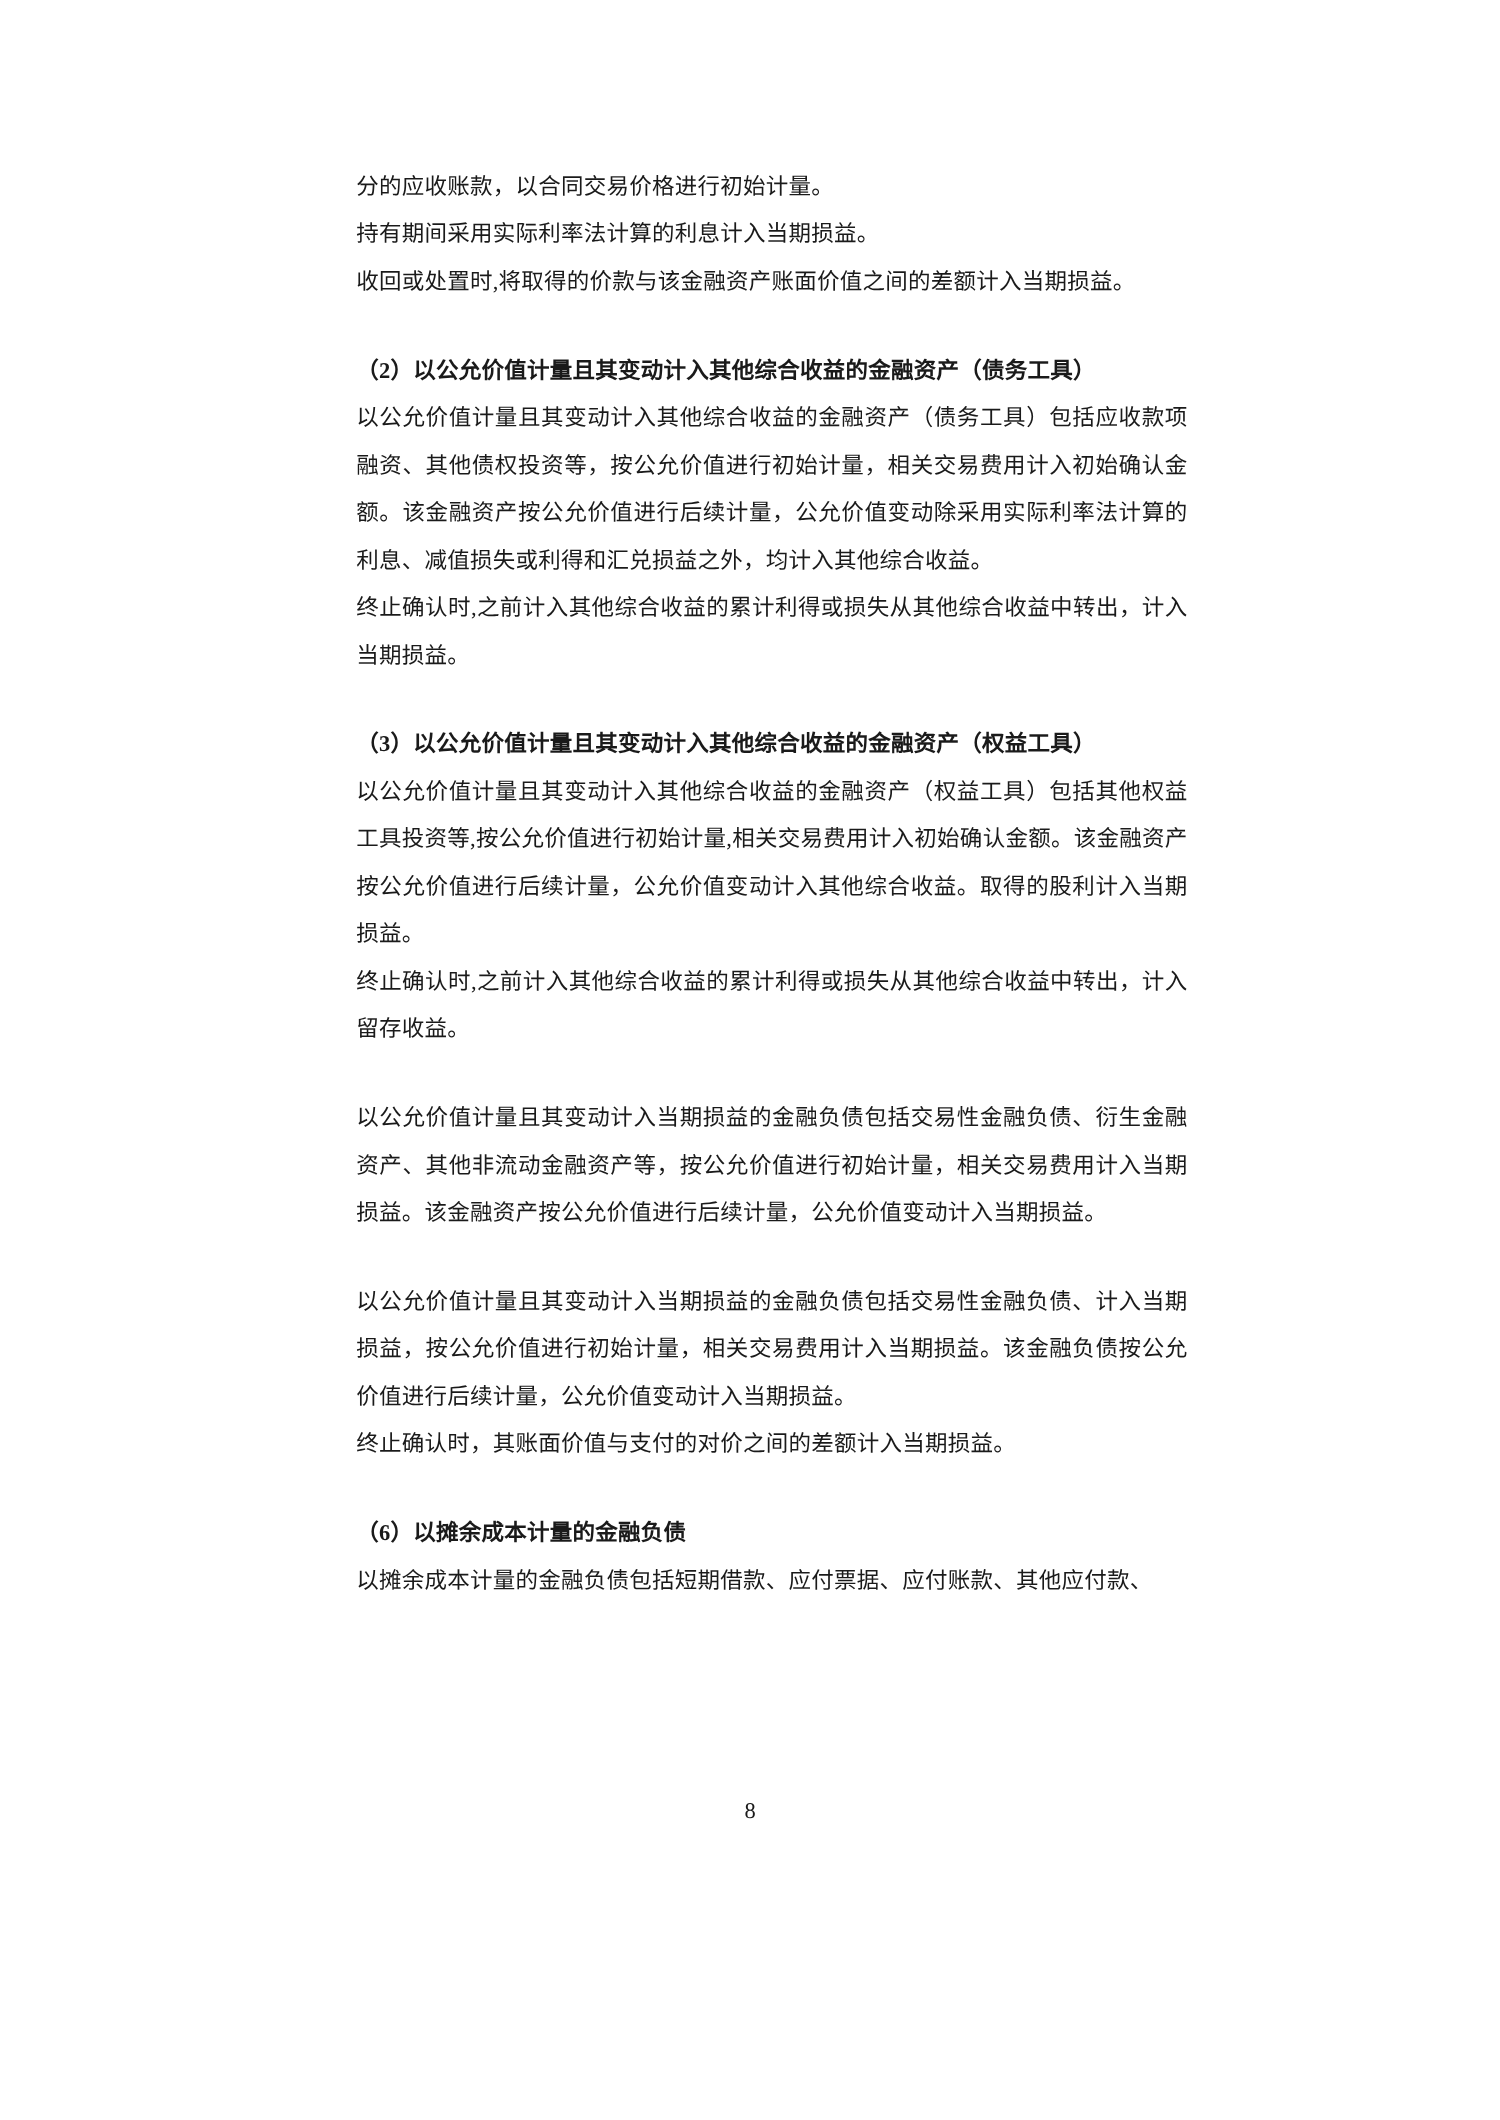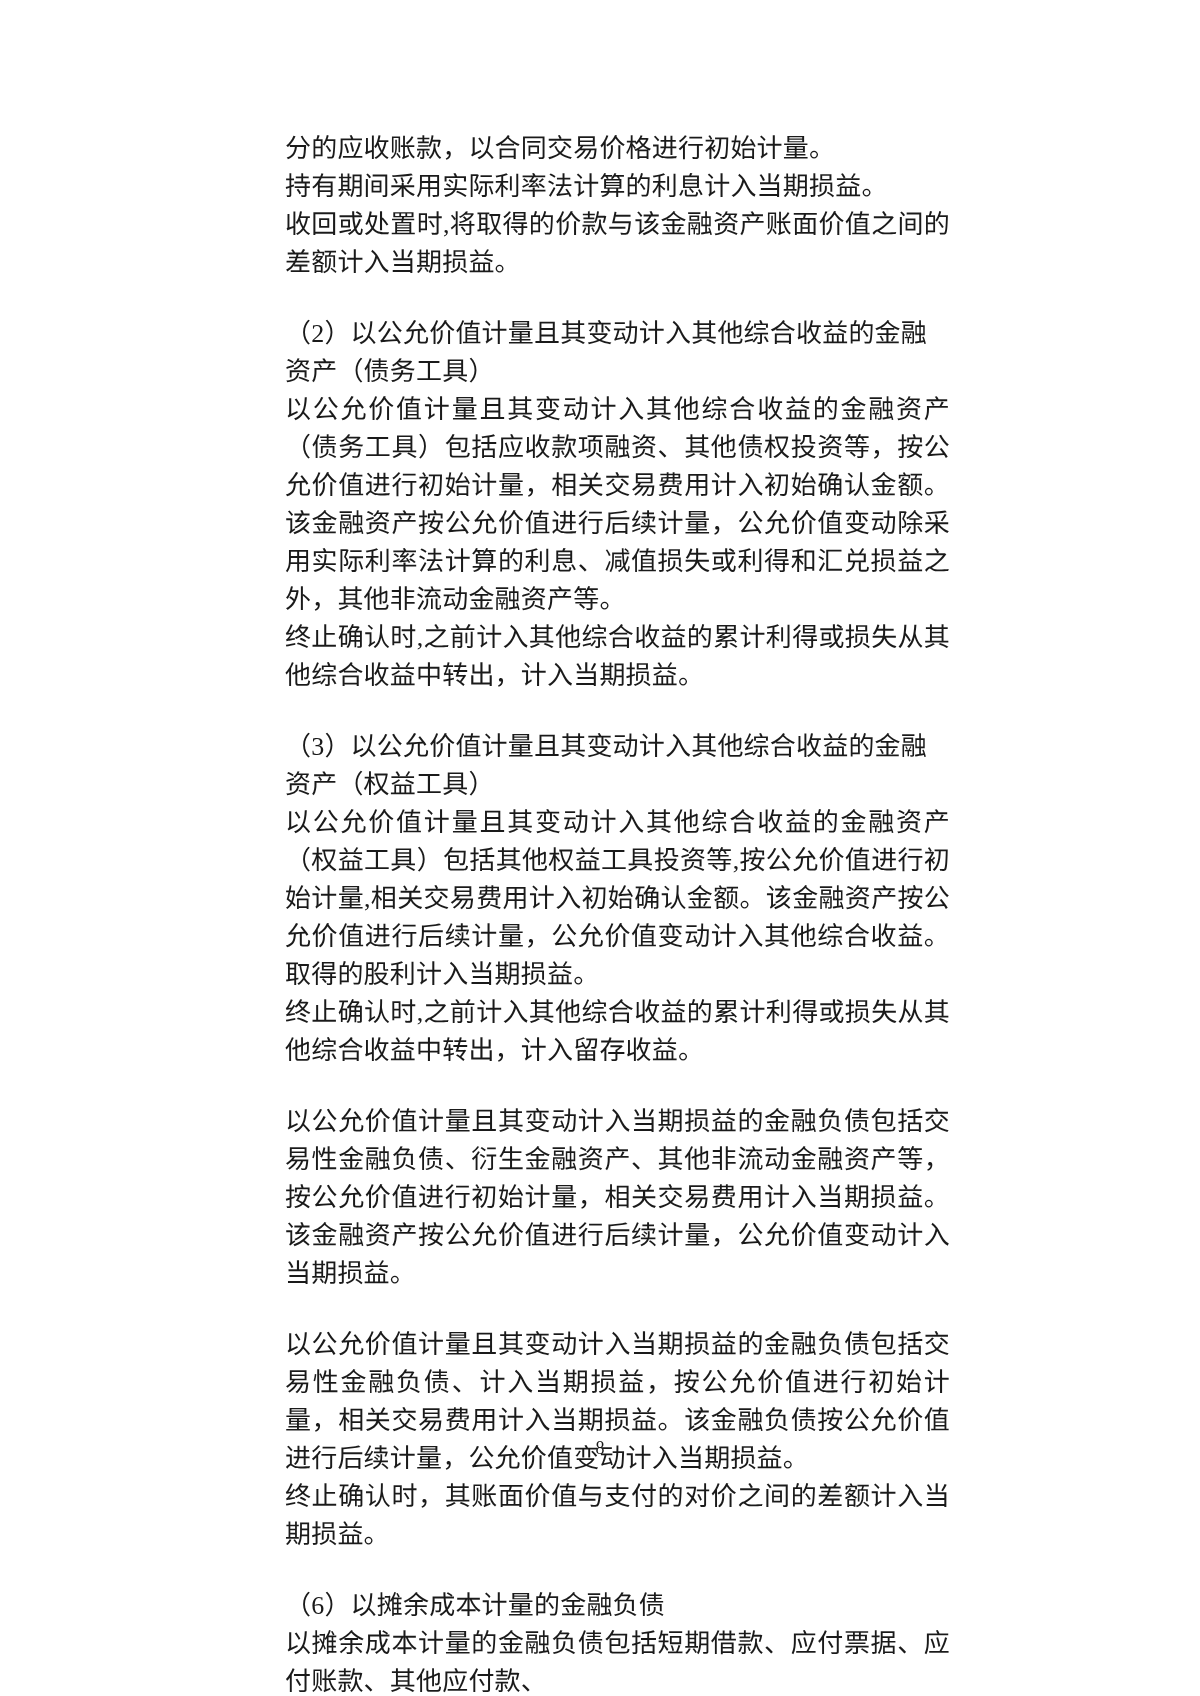--- a/index.html
+++ b/index.html
@@ -21,29 +21,30 @@
     overflow: hidden;
   }
   .content {
     position: absolute;
     left: 285px;
     top: 130px;
     width: 665px;
   }
   .para {
     margin: 0 0 0 0;
-    font-size: 26px;
+    font-size: 18px;
     line-height: 38px;
     color: #1a1a1a;
     text-align: justify;
     letter-spacing: 0.2px;
     word-break: break-all;
   }
   .para.heading {
     text-align: left;
+    font-weight: bold;
   }
   .block {
     margin-bottom: 33px;
   }
   .block:last-child {
     margin-bottom: 0;
   }
   .page-number {
     position: absolute;
     left: 0;
@@ -62,21 +63,21 @@
   <div class="content">
 
     <div class="block">
       <p class="para">分的应收账款，以合同交易价格进行初始计量。</p>
       <p class="para">持有期间采用实际利率法计算的利息计入当期损益。</p>
       <p class="para">收回或处置时,将取得的价款与该金融资产账面价值之间的差额计入当期损益。</p>
     </div>
 
     <div class="block">
       <p class="para heading">（2）以公允价值计量且其变动计入其他综合收益的金融资产（债务工具）</p>
-      <p class="para">以公允价值计量且其变动计入其他综合收益的金融资产（债务工具）包括应收款项融资、其他债权投资等，按公允价值进行初始计量，相关交易费用计入初始确认金额。该金融资产按公允价值进行后续计量，公允价值变动除采用实际利率法计算的利息、减值损失或利得和汇兑损益之外，其他非流动金融资产等。</p>
+      <p class="para">以公允价值计量且其变动计入其他综合收益的金融资产（债务工具）包括应收款项融资、其他债权投资等，按公允价值进行初始计量，相关交易费用计入初始确认金额。该金融资产按公允价值进行后续计量，公允价值变动除采用实际利率法计算的利息、减值损失或利得和汇兑损益之外，均计入其他综合收益。</p>
       <p class="para">终止确认时,之前计入其他综合收益的累计利得或损失从其他综合收益中转出，计入当期损益。</p>
     </div>
 
     <div class="block">
       <p class="para heading">（3）以公允价值计量且其变动计入其他综合收益的金融资产（权益工具）</p>
       <p class="para">以公允价值计量且其变动计入其他综合收益的金融资产（权益工具）包括其他权益工具投资等,按公允价值进行初始计量,相关交易费用计入初始确认金额。该金融资产按公允价值进行后续计量，公允价值变动计入其他综合收益。取得的股利计入当期损益。</p>
       <p class="para">终止确认时,之前计入其他综合收益的累计利得或损失从其他综合收益中转出，计入留存收益。</p>
     </div>
 
     <div class="block">

